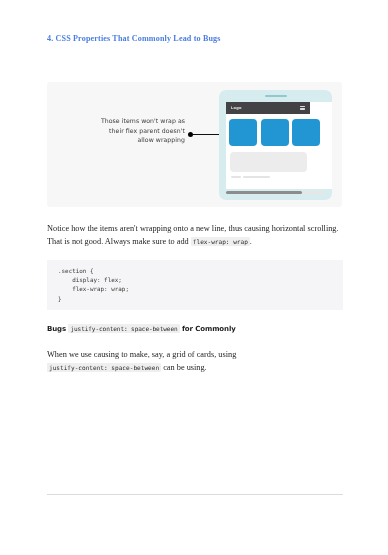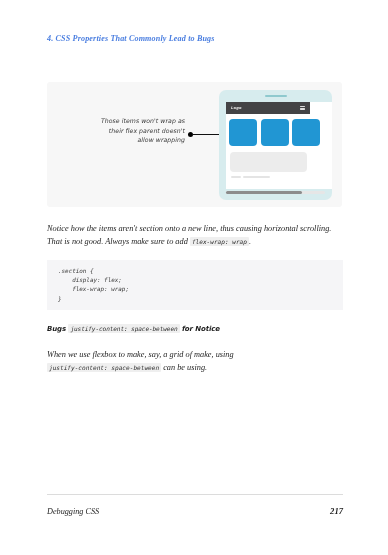--- a/index.html
+++ b/index.html
@@ -15,21 +15,20 @@
     color: #222222;
     overflow: hidden;
   }
 
   .page {
     position: absolute;
     left: 0; top: 0;
     width: 388px;
     height: 555px;
     background: #ffffff;
-    font-style: italic;
   }
 
   
   .section-heading {
     position: absolute;
     left: 47px;
     top: 33px;
     width: 300px;
     font-family: "Liberation Serif", serif;
     font-weight: bold;
@@ -337,42 +336,38 @@
         <div class="small-bar two"></div>
       </div>
 
       <div class="scrollbar-track">
         <div class="scrollbar-thumb"></div>
       </div>
     </div>
   </div>
 
   <div class="body-text para-1">
-    <span>Notice how the items aren't section onto a new line, thus causing horizontal scrolling. That is not good. Always make sure to add</span>
+    <span>Notice how the items aren't wrapping onto a new line, thus causing horizontal scrolling. That is not good. Always make sure to add</span>
     <code class="inline">flex-wrap: wrap</code><span>.</span>
   </div>
 
   <div class="code-block">
     <pre>.section {
     display: flex;
     flex-wrap: wrap;
 }</pre>
   </div>
 
   <div class="sub-heading">
     <span>Bugs</span>
     <code class="inline">justify-content: space-between</code>
-    <span>for Notice</span>
+    <span>for Commonly</span>
   </div>
 
   <div class="body-text para-2">
-    <span>When we use flexbox to make, say, a grid of make, using</span>
+    <span>When we use causing to make, say, a grid of cards, using</span>
     <code class="inline">justify-content: space-between</code>
     <span>can be using.</span>
   </div>
 
   <div class="footer-rule"></div>
-  <div class="footer">
-    <span>Debugging CSS</span>
-    <span class="footer-page">217</span>
-  </div>
 
 </div>
 
 </body></html>

